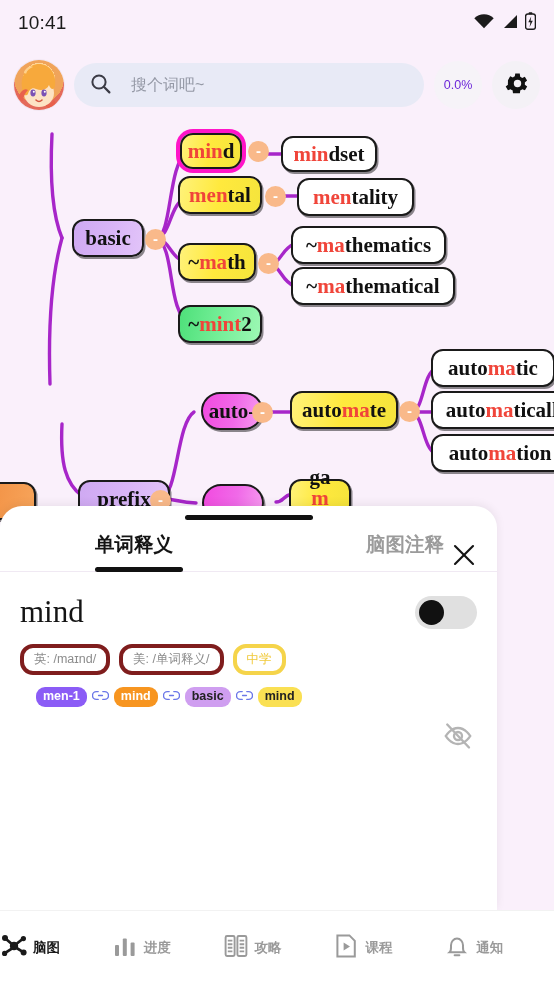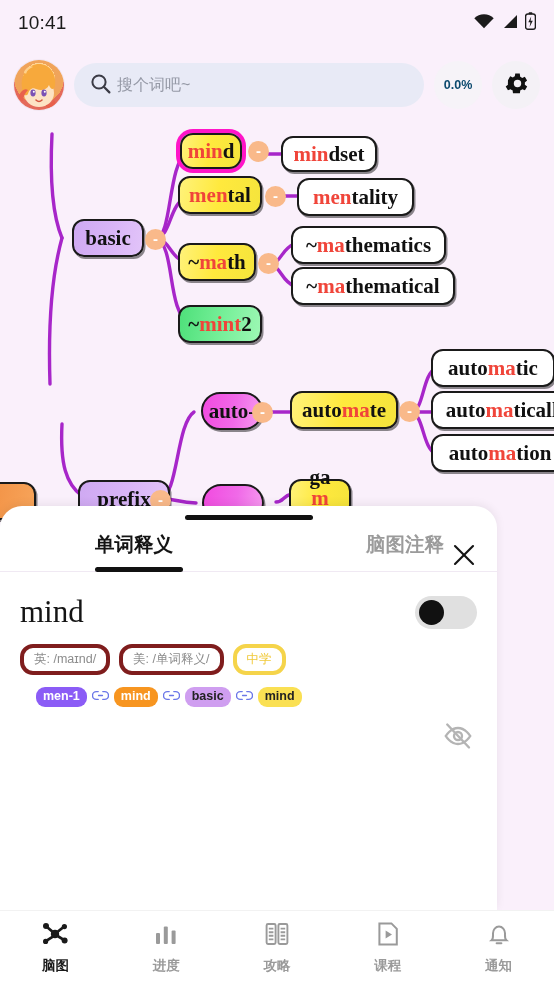--- a/index.html
+++ b/index.html
@@ -28,28 +28,28 @@
   }
   .avatar {
     width: 50px; height: 50px; border-radius: 50%;
     background: radial-gradient(circle at 50% 38%, #fff 0 6%, #ffd89a 6% 40%, #f0a45a 40% 62%, #e46a5a 62% 100%);
     overflow: hidden; position: relative; flex: 0 0 auto;
     box-shadow: 0 0 0 1px rgba(0,0,0,.04);
   }
   .avatar svg { position: absolute; inset: 0; }
   .searchbar {
     flex: 1 1 auto; height: 44px; border-radius: 22px; background: #e8eaf6;
-    display: flex; align-items: center; gap: 6px; padding: 0 16px; min-width: 0;
+    display: flex; align-items: center; gap: 20px; padding: 0 16px; min-width: 0;
   }
   .search-ph { font-size: 16px; color: #9599a6; white-space: nowrap; overflow: hidden; }
   .pct-badge {
     width: 48px; height: 48px; border-radius: 50%; background: #f6f3f8;
     display: flex; align-items: center; justify-content: center; flex: 0 0 auto;
   }
-  .pct-badge span { font-size: 12.5px; font-weight: bold; color: #0c4a6e; }
+  .pct-badge span { font-size: 12.5px; font-weight: normal; color: #6d28d9; }
   .gear-btn {
     width: 48px; height: 48px; border-radius: 50%; background: #f4f1f6;
     display: flex; align-items: center; justify-content: center; flex: 0 0 auto;
   }
 
   
   .canvas {
     position: absolute; top: 124px; left: 0; width: 554px; height: 400px;
     background: #faf0fb; overflow: hidden;
   }
@@ -139,21 +139,21 @@
 
   .eye-row { display: flex; justify-content: flex-end; padding: 14px 24px 0 0; }
 
   
   .bottomnav {
     position: absolute; left: 0; bottom: 0; width: 554px; height: 74px;
     background: #fff; display: flex; align-items: center;
     border-top: 1px solid #f2f2f2; z-index: 60;
   }
   .navitem {
-    flex: 1 1 0; display: flex; flex-direction: column; align-items: center; gap: 5px; justify-content: space-between;
+    flex: 1 1 0; display: flex; flex-direction: row; align-items: center; gap: 5px;
   }
   .navitem .lbl { font-size: 13.5px; color: #9a9a9a; font-weight: bold; }
   .navitem.active .lbl { color: #1a1a1a; }
 </style>
 </head>
 <body>
 
 <div id="app">
 
   <div class="statusbar">

